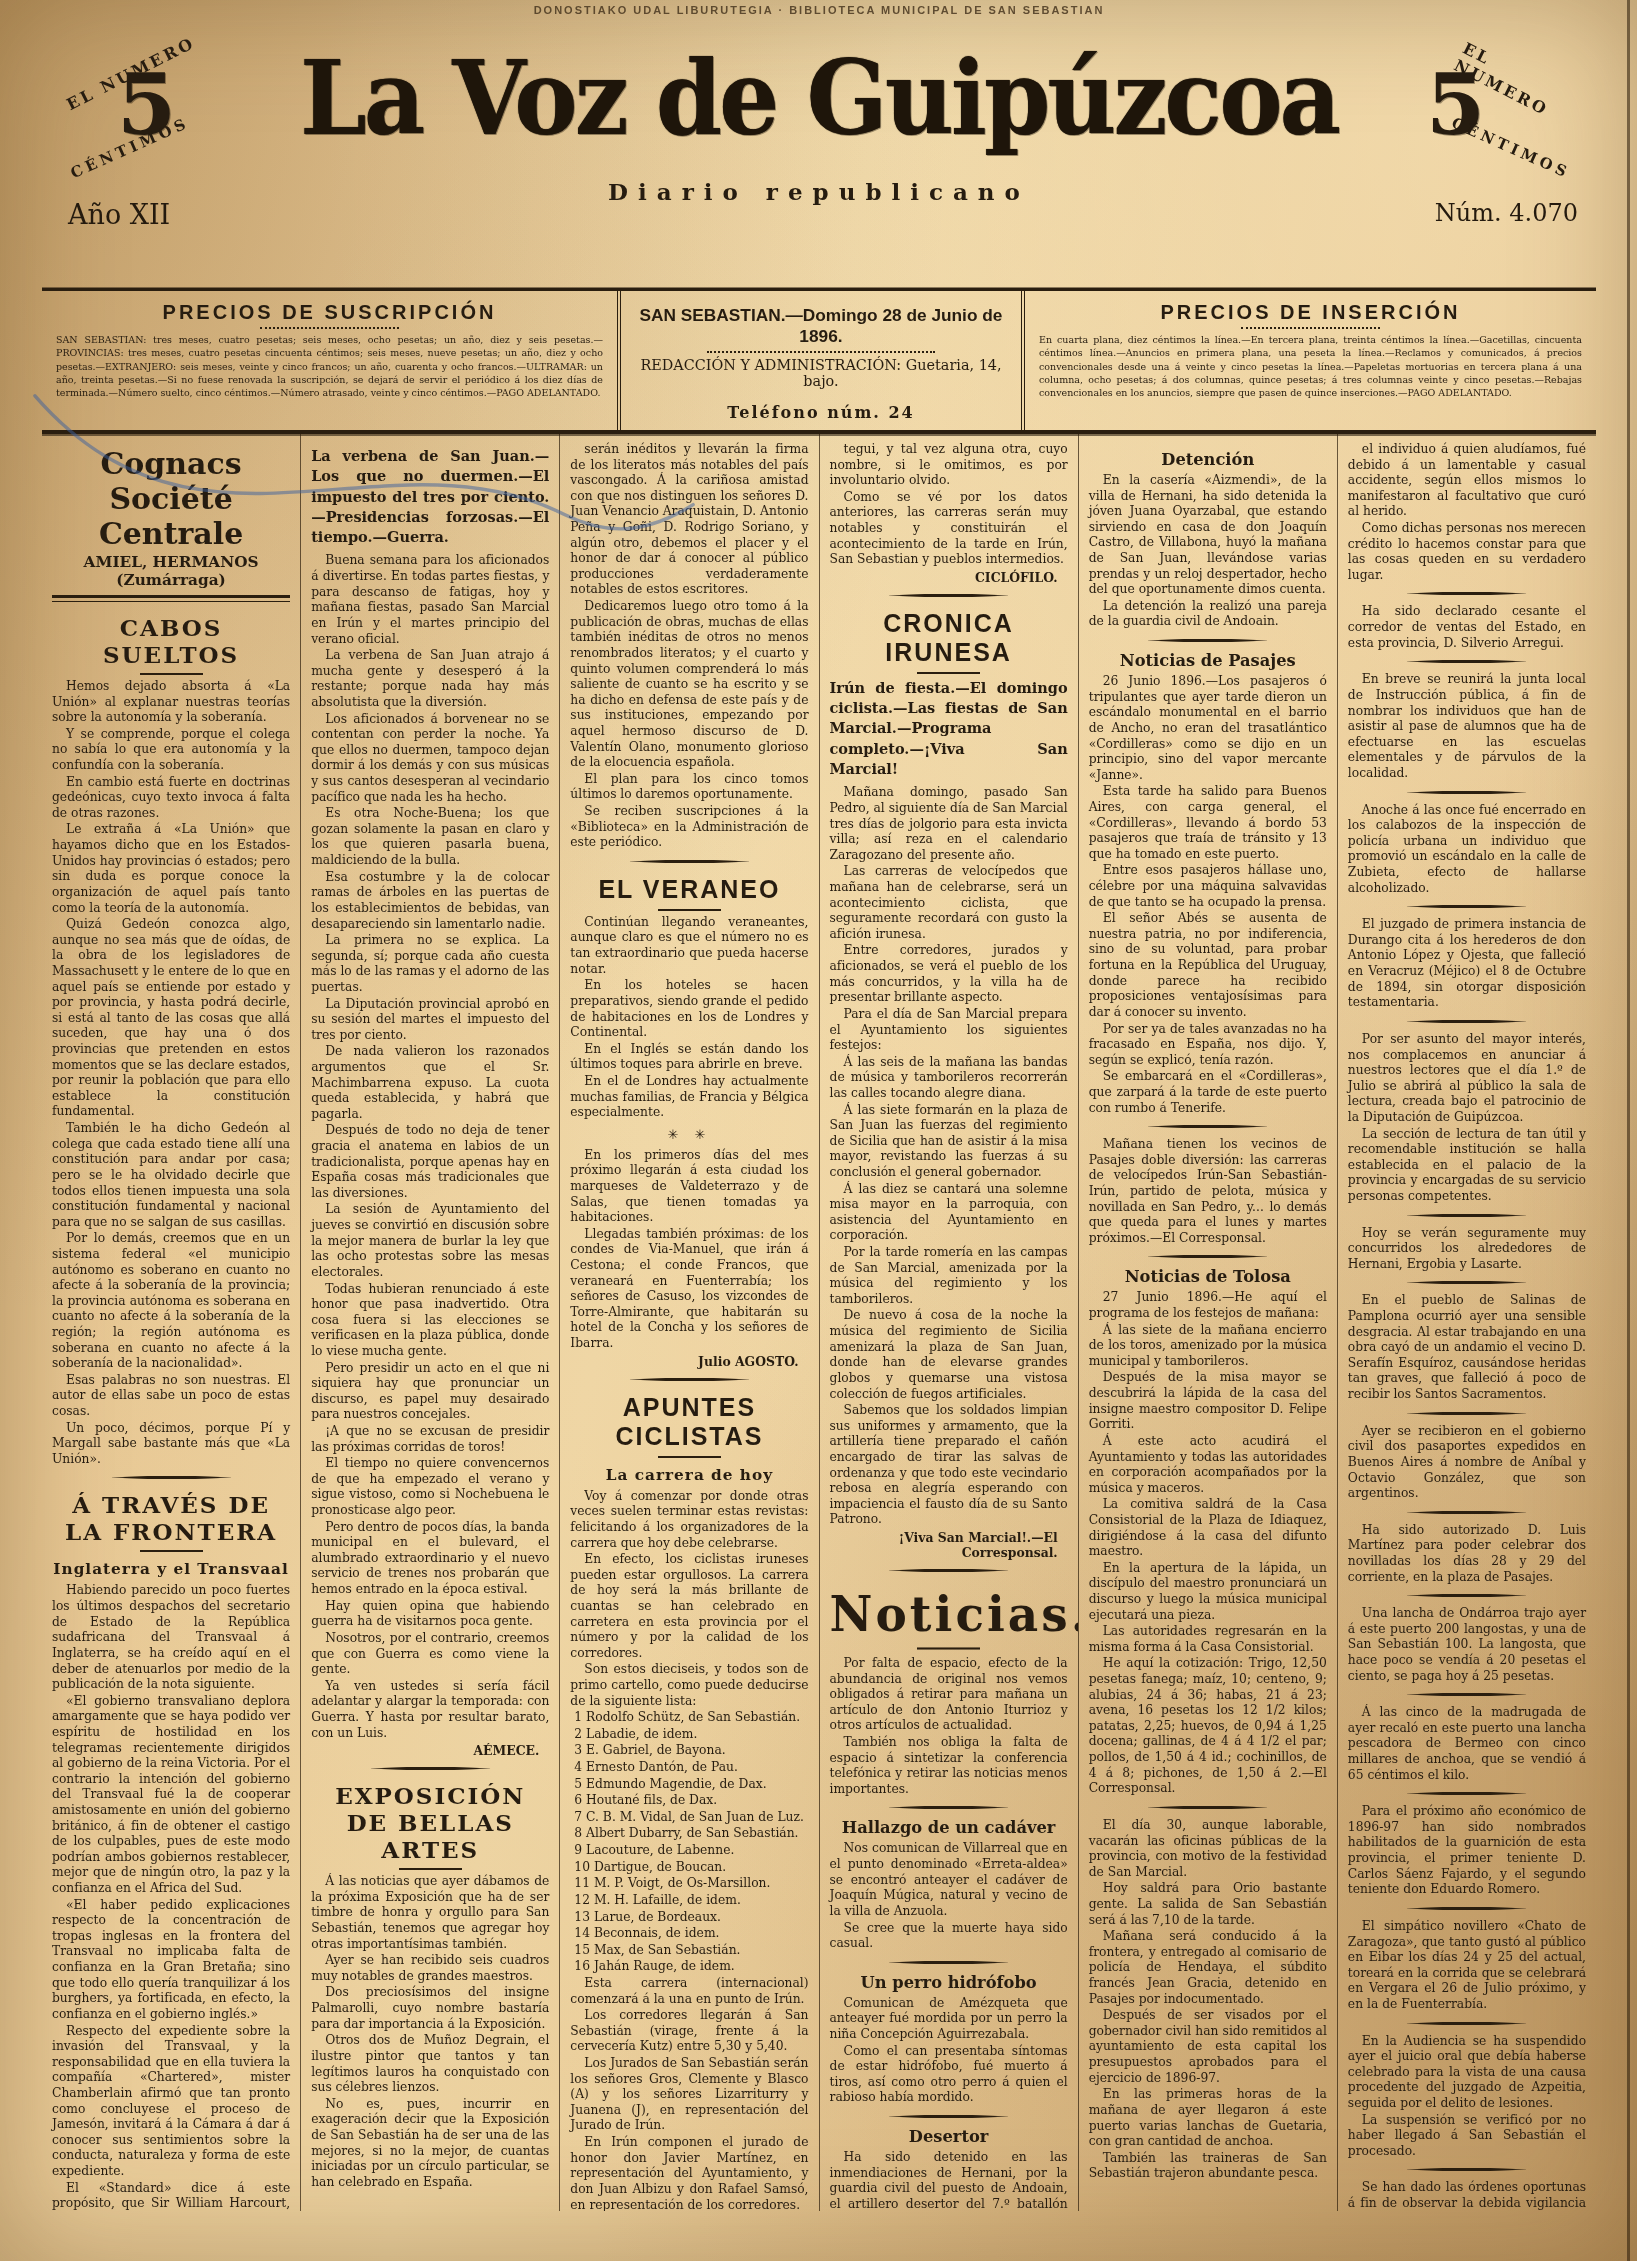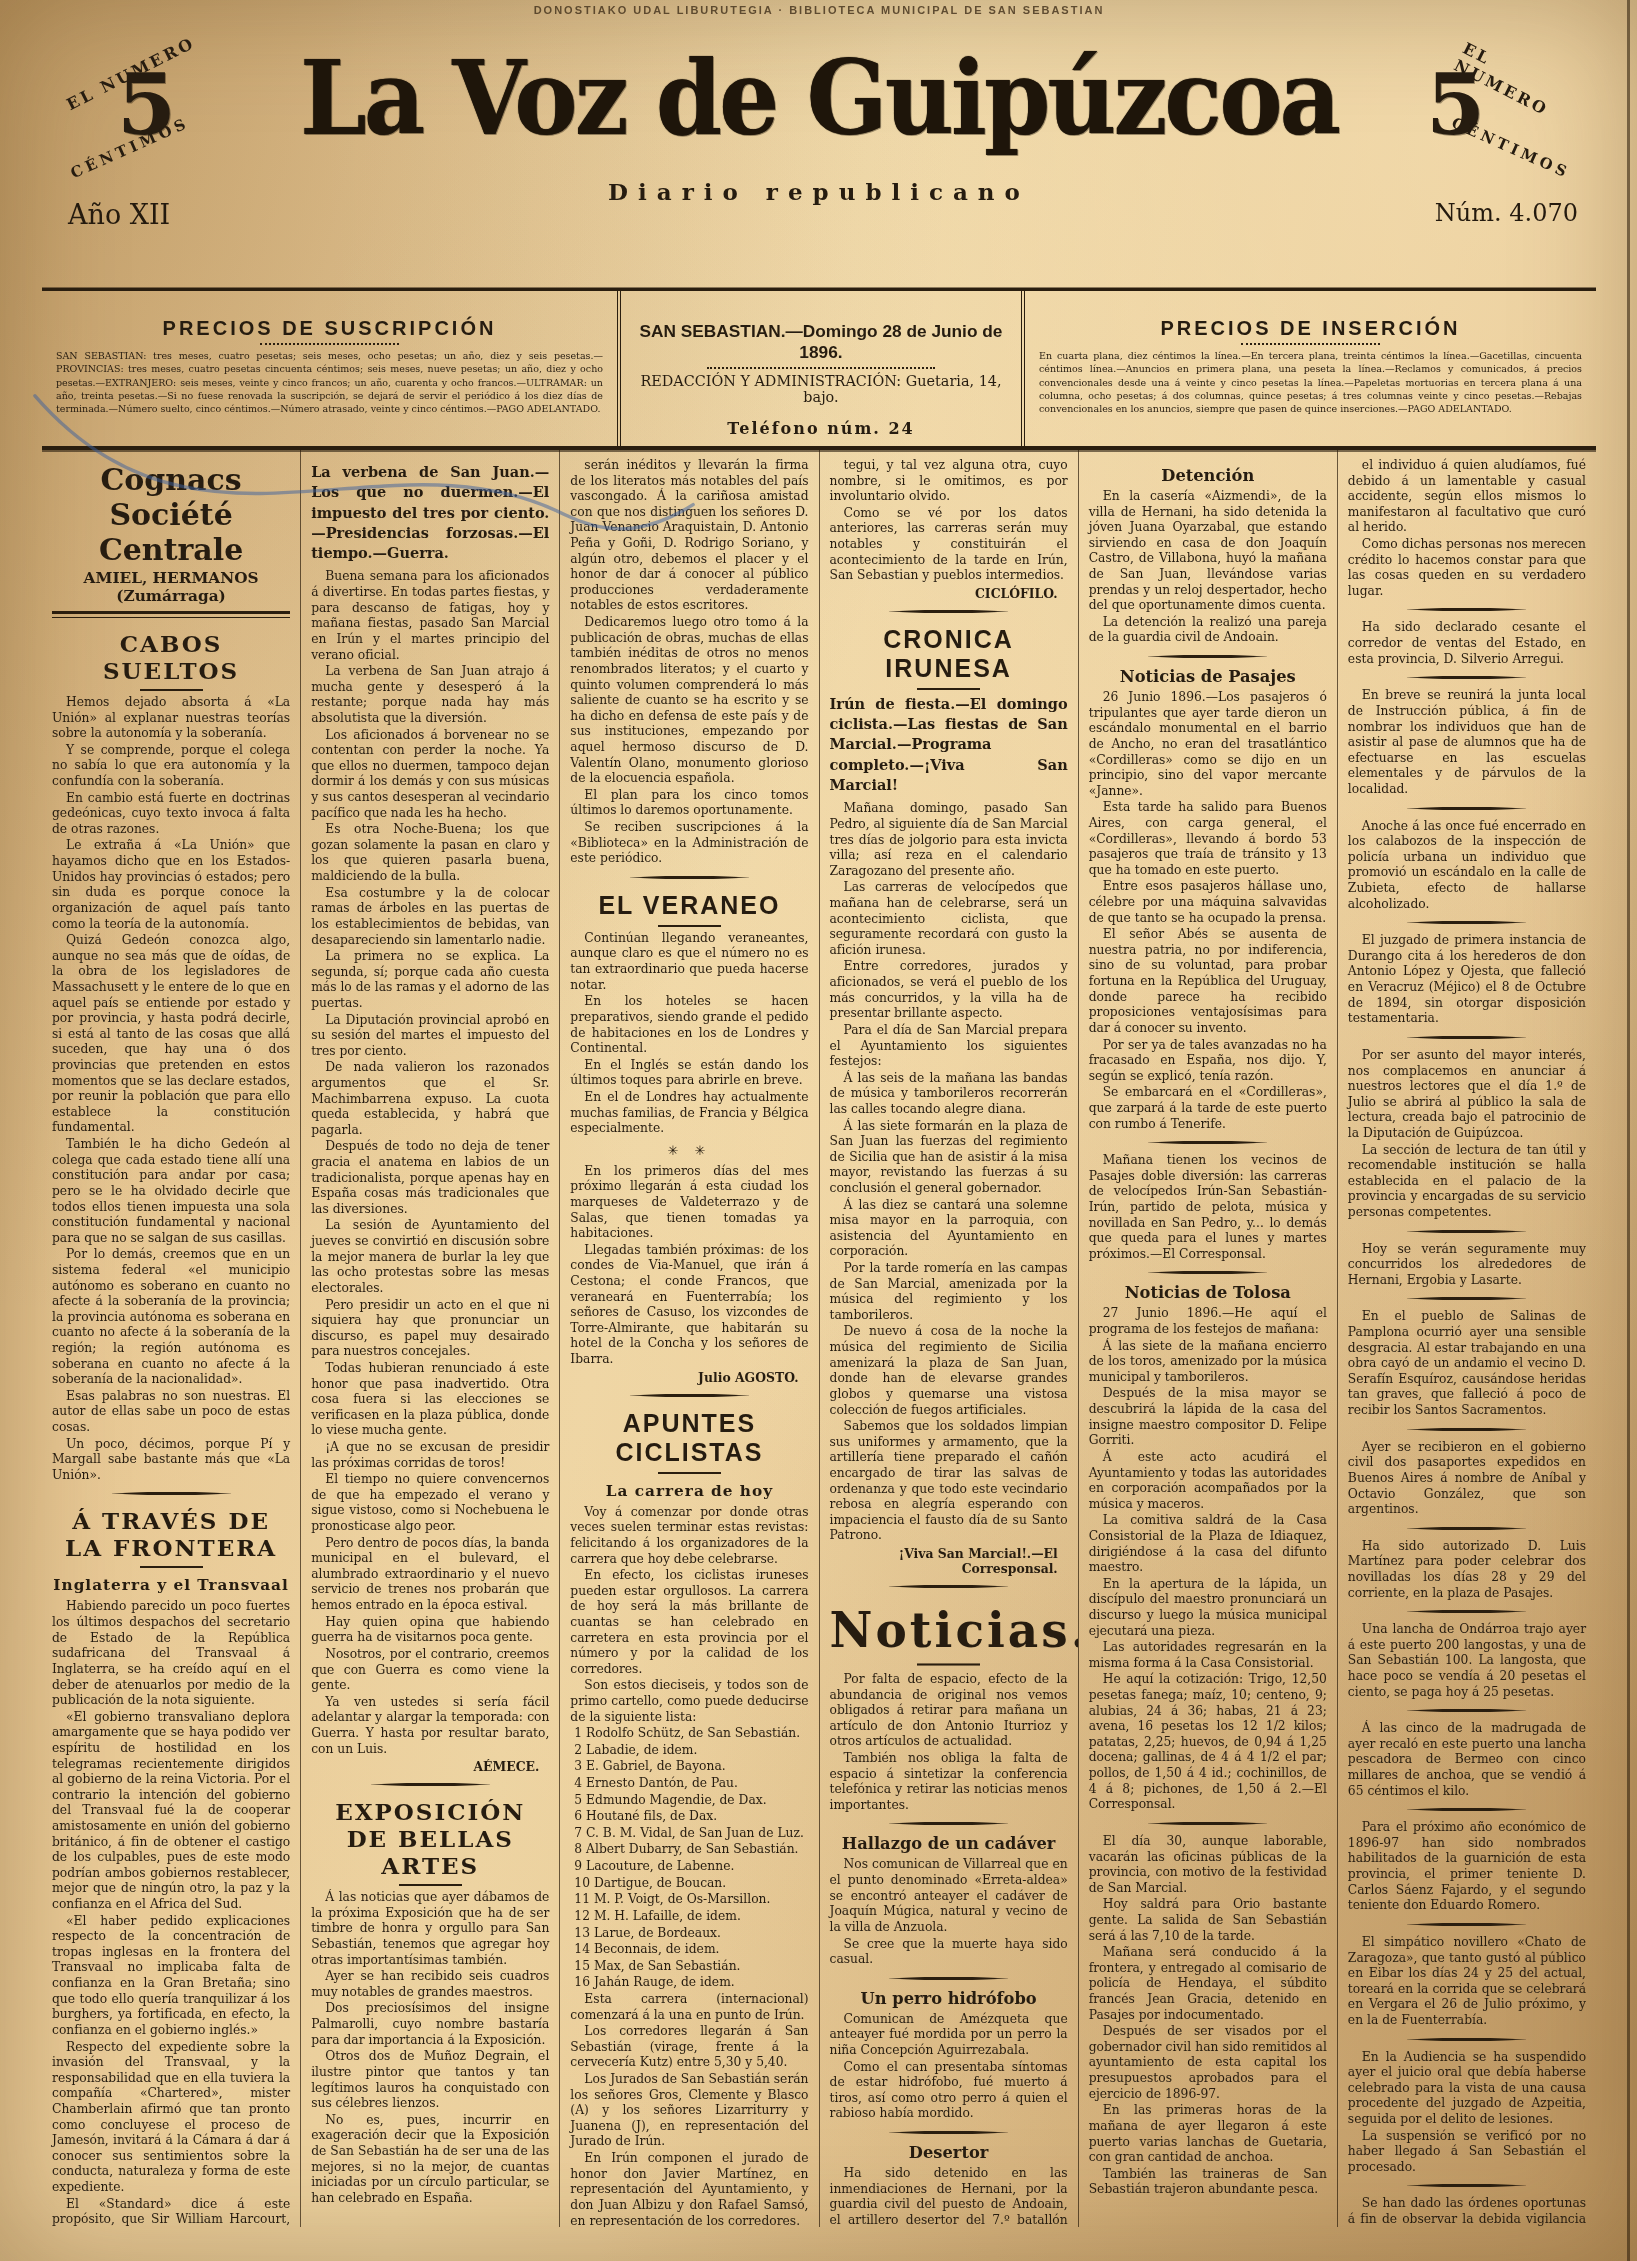--- a/index.html
+++ b/index.html
@@ -51,21 +51,21 @@
   .mast-sub{
     margin-top:30px;font-size:23px;font-weight:bold;letter-spacing:10px;
     font-family:"DejaVu Serif",serif;
   }
   
   .boxes{
     display:flex;margin:6px 42px 0 42px;
     border-top:3px solid #2a1e0f;border-bottom:4px solid #2a1e0f;
     box-shadow:0 2px 0 rgba(42,30,15,.6), 0 -1px 0 rgba(42,30,15,.5);
   }
-  .box{padding:24px 14px 8px;box-sizing:border-box;}
+  .box{padding:8px 14px 8px;box-sizing:border-box;}
   .box + .box{border-left:4px double #2a1e0f;}
   .box-subs{width:37%;}
   .box-date{width:26%;}
   .box-ins{width:37%;}
   .box-title{
     text-align:center;font-family:"Liberation Sans",sans-serif;font-weight:bold;
     font-size:20px;letter-spacing:3px;margin:2px 0 2px;
   }
   .box-title::after{content:"";display:block;width:139px;margin:3px auto 4px;border-bottom:2px dotted #2a1e0f;}
   .box-body{font-size:9.5px;line-height:1.4;text-align:justify;}
@@ -177,22 +177,22 @@
         <p class="para">Buena semana para los aficionados á divertirse. En todas partes fiestas, y para descanso de fatigas, hoy y mañana fiestas, pasado San Marcial en Irún y el martes principio del verano oficial.</p>
         <p class="para">La verbena de San Juan atrajo á mucha gente y desesperó á la restante; porque nada hay más absolutista que la diversión.</p>
         <p class="para">Los aficionados á borvenear no se contentan con perder la noche. Ya que ellos no duermen, tampoco dejan dormir á los demás y con sus músicas y sus cantos desesperan al vecindario pacífico que nada les ha hecho.</p>
         <p class="para">Es otra Noche-Buena; los que gozan solamente la pasan en claro y los que quieren pasarla buena, maldiciendo de la bulla.</p>
         <p class="para">Esa costumbre y la de colocar ramas de árboles en las puertas de los establecimientos de bebidas, van desapareciendo sin lamentarlo nadie.</p>
         <p class="para">La primera no se explica. La segunda, sí; porque cada año cuesta más lo de las ramas y el adorno de las puertas.</p>
         <p class="para">La Diputación provincial aprobó en su sesión del martes el impuesto del tres por ciento.</p>
         <p class="para">De nada valieron los razonados argumentos que el Sr. Machimbarrena expuso. La cuota queda establecida, y habrá que pagarla.</p>
         <p class="para">Después de todo no deja de tener gracia el anatema en labios de un tradicionalista, porque apenas hay en España cosas más tradicionales que las diversiones.</p>
         <p class="para">La sesión de Ayuntamiento del jueves se convirtió en discusión sobre la mejor manera de burlar la ley que las ocho protestas sobre las mesas electorales.</p>
+        <p class="para">Todas hubieran renunciado á este honor que pasa inadvertido. Otra cosa fuera si las elecciones se verificasen en la plaza pública, donde lo viese mucha gente.</p>
         <p class="para">Pero presidir un acto en el que ni siquiera hay que pronunciar un discurso, es papel muy desairado para nuestros concejales.</p>
-        <p class="para">Todas hubieran renunciado á este honor que pasa inadvertido. Otra cosa fuera si las elecciones se verificasen en la plaza pública, donde lo viese mucha gente.</p>
         <p class="para">¡A que no se excusan de presidir las próximas corridas de toros!</p>
         <p class="para">El tiempo no quiere convencernos de que ha empezado el verano y sigue vistoso, como si Nochebuena le pronosticase algo peor.</p>
         <p class="para">Pero dentro de pocos días, la banda municipal en el bulevard, el alumbrado extraordinario y el nuevo servicio de trenes nos probarán que hemos entrado en la época estival.</p>
         <p class="para">Hay quien opina que habiendo guerra ha de visitarnos poca gente.</p>
         <p class="para">Nosotros, por el contrario, creemos que con Guerra es como viene la gente.</p>
         <p class="para">Ya ven ustedes si sería fácil adelantar y alargar la temporada: con Guerra. Y hasta por resultar barato, con un Luis.</p>
         <div class="sig">AÉMECE.</div>
         <div class="sep"></div>
         <div class="h-major">EXPOSICIÓN DE BELLAS ARTES</div>
         <p class="para">Á las noticias que ayer dábamos de la próxima Exposición que ha de ser timbre de honra y orgullo para San Sebastián, tenemos que agregar hoy otras importantísimas también.</p>

